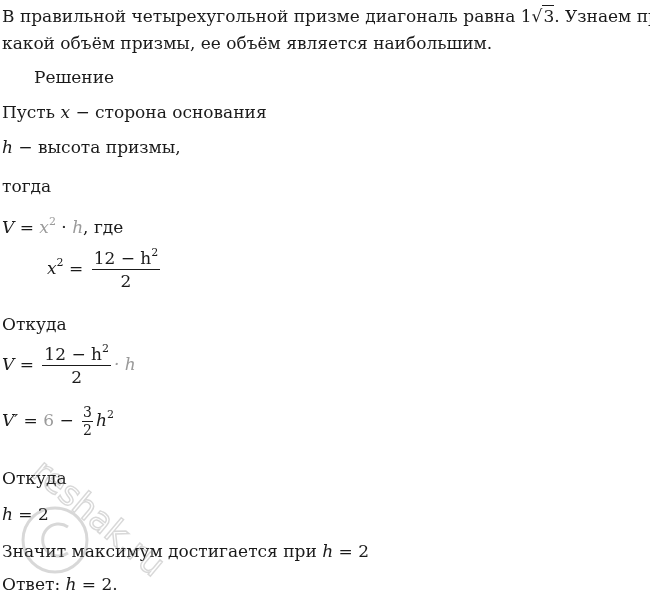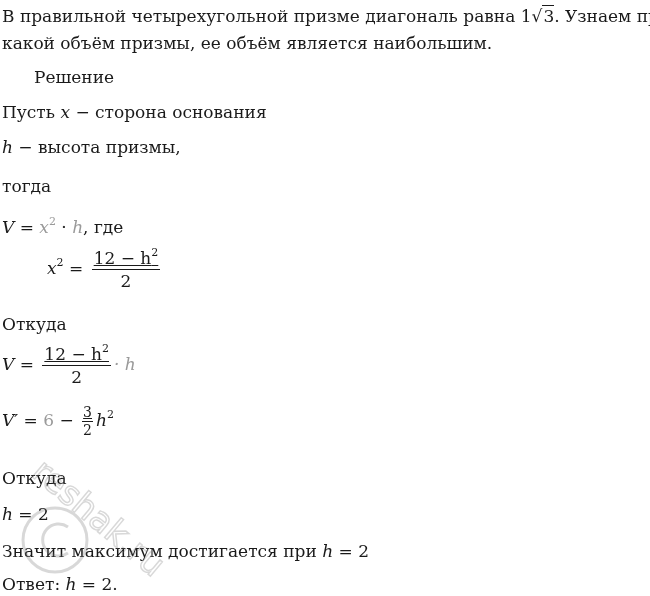--- a/index.html
+++ b/index.html
@@ -2,21 +2,21 @@
 <html><head>
 <meta charset="utf-8">
 <style>
   html, body { margin:0; padding:0; background:#ffffff; }
   body { width:650px; height:596px; position:relative; overflow:hidden;
          font-family:"DejaVu Serif", serif; color:#1a1a1a; font-size:17px; }
   .line { position:absolute; left:2px; white-space:nowrap; line-height:22px; }
   .m { font-style:italic; }
   .faded { color:#9a9a9a; }
   .frac { display:inline-block; vertical-align:middle; text-align:center; margin:0 3px; }
-  .frac .num { display:block; padding:0 2px; border-bottom:1.3px solid #1a1a1a; line-height:22px;text-decoration:underline; }
+  .frac .num { display:block; padding:0 2px; border-bottom:1.3px solid #1a1a1a; line-height:22px; }
   .frac .den { display:block; line-height:22px; }
   .frac.small .num, .frac.small .den { font-size:14px; line-height:17px; padding:0 1px; }
   sup { font-size:11px; vertical-align:8px; line-height:0; }
   .sqrt { border-top:1.3px solid #1a1a1a; padding-left:1px; }
   .watermark { position:absolute; left:10px; top:445px; width:160px; height:150px; opacity:0.28; pointer-events:none; }
 </style>
 </head>
 <body>
 
 <div>

